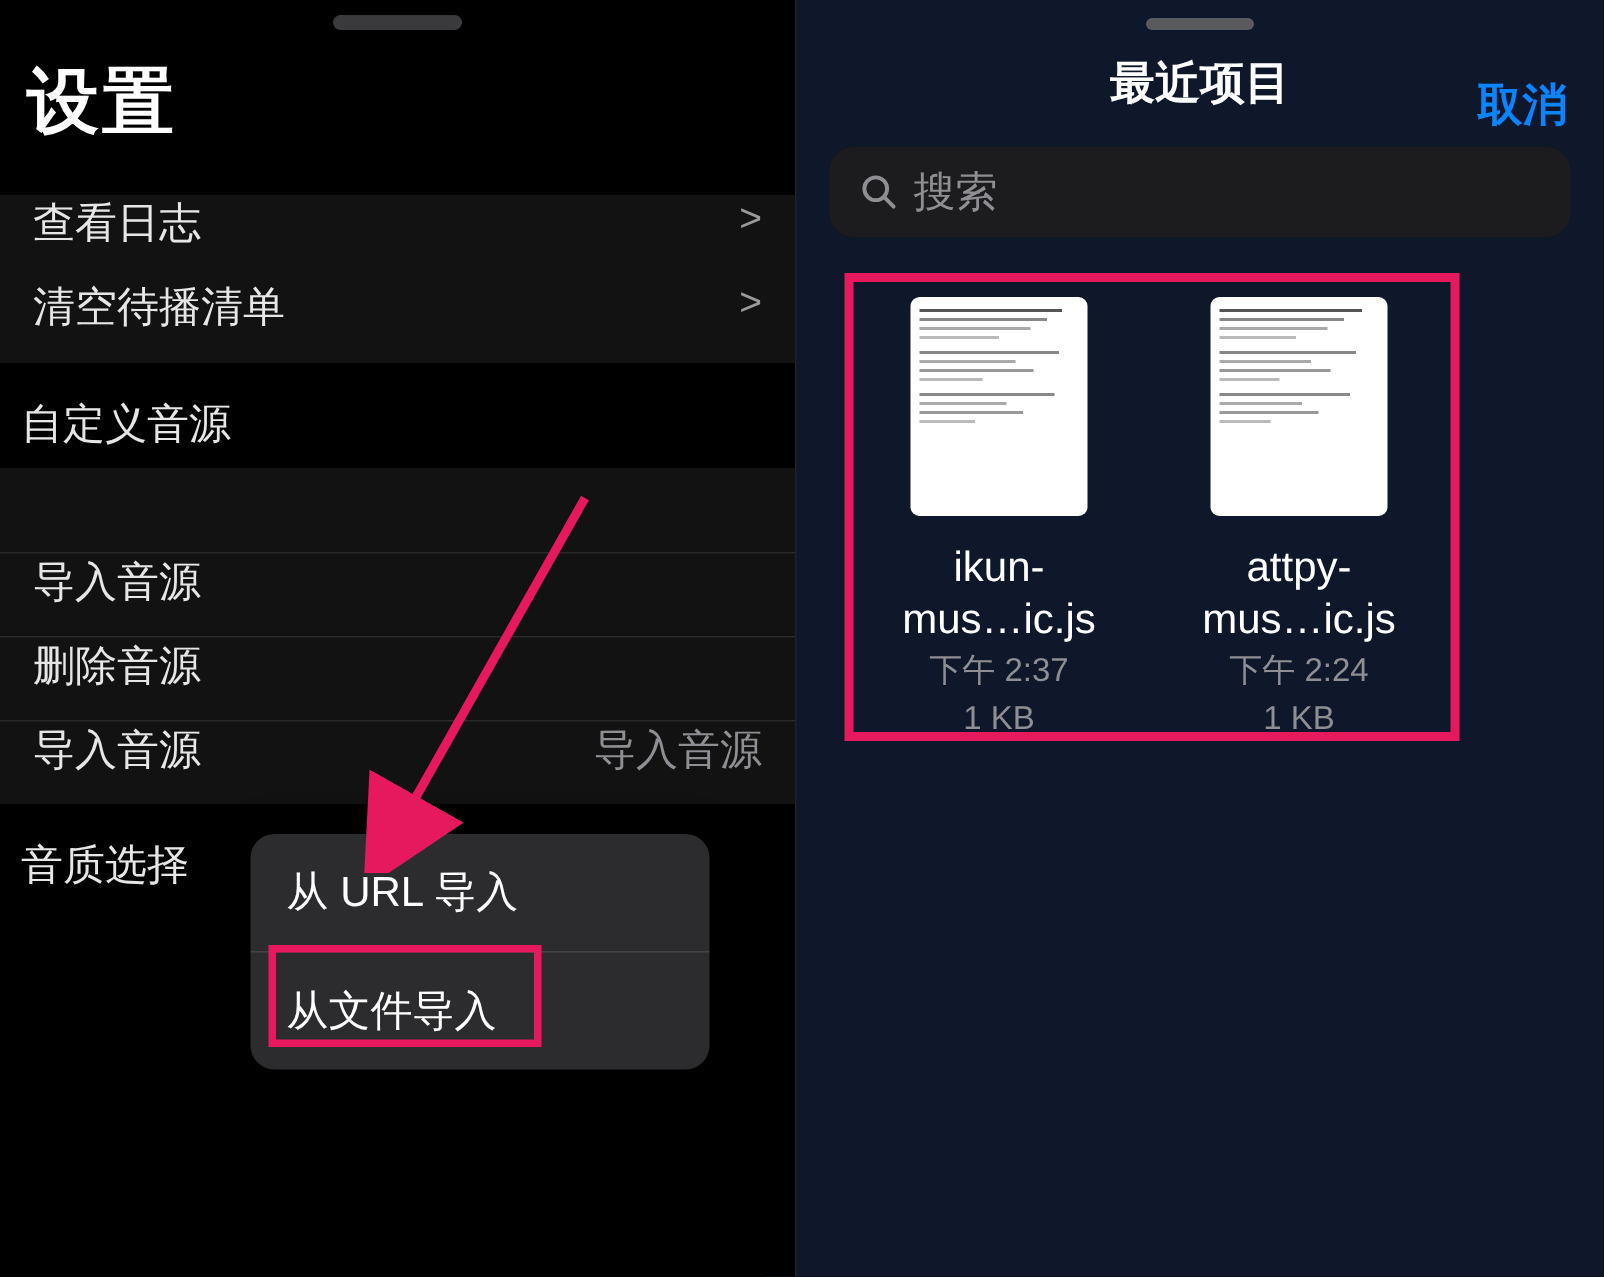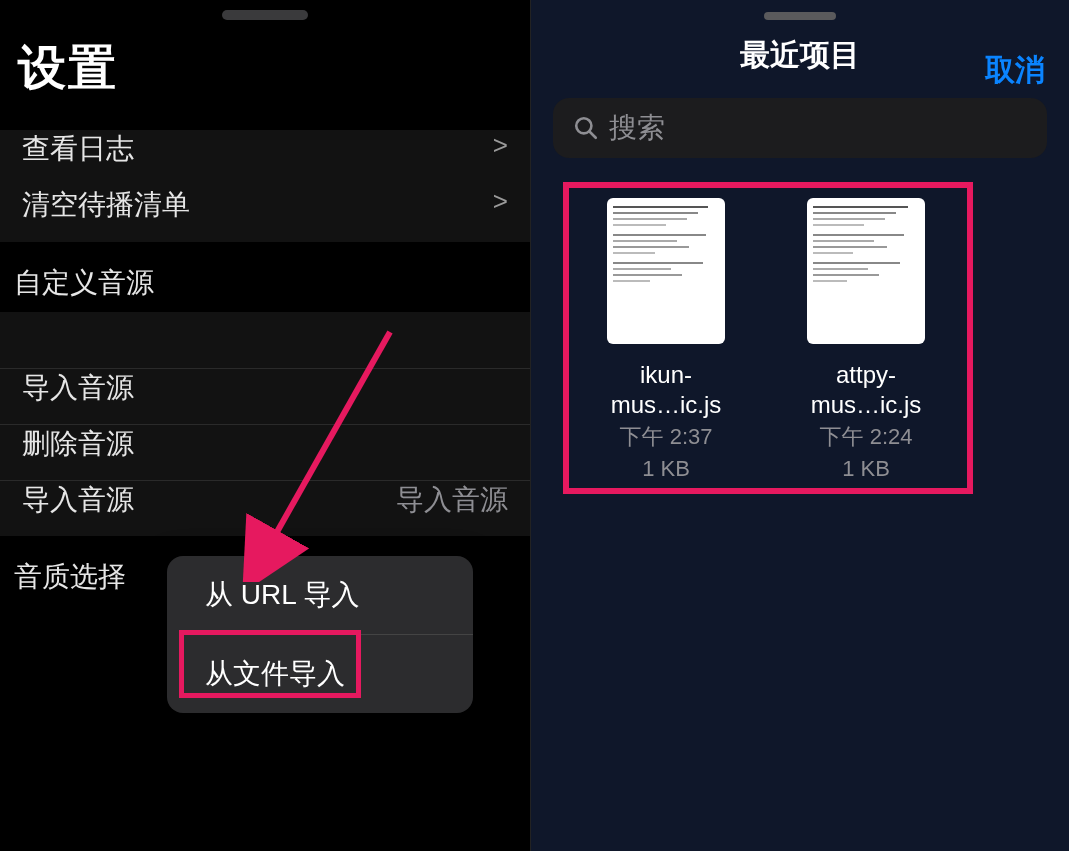--- a/index.html
+++ b/index.html
@@ -59,21 +59,20 @@
   .popup {
     position: absolute;
     left: 167px;
     top: 556px;
     width: 306px;
     background: #2c2c2e;
     border-radius: 16px;
     overflow: hidden;
     box-shadow: 0 8px 30px rgba(0,0,0,.6);
     z-index: 5;
-    padding-left: 14px;
   }
   .popup-item {
     padding: 20px 24px;
     font-size: 28px;
     color: #fff;
     border-bottom: 1px solid #444;
   }
   .popup-item:last-child { border-bottom: none; }
   .popup-highlight {
     position: absolute;
@@ -168,21 +167,21 @@
     margin: 0 auto 16px;
     position: relative;
     overflow: hidden;
     padding: 8px 6px;
   }
   .thumb .ln {
     height: 2px;
     margin-bottom: 4px;
   }
   .file-name {
-    font-size: 24px;
+    font-size: 28px;
     color: #fff;
     line-height: 1.25;
     white-space: pre-line;
   }
   .file-meta {
     font-size: 22px;
     color: #8e8e93;
     line-height: 1.35;
     margin-top: 2px;
     white-space: pre-line;

